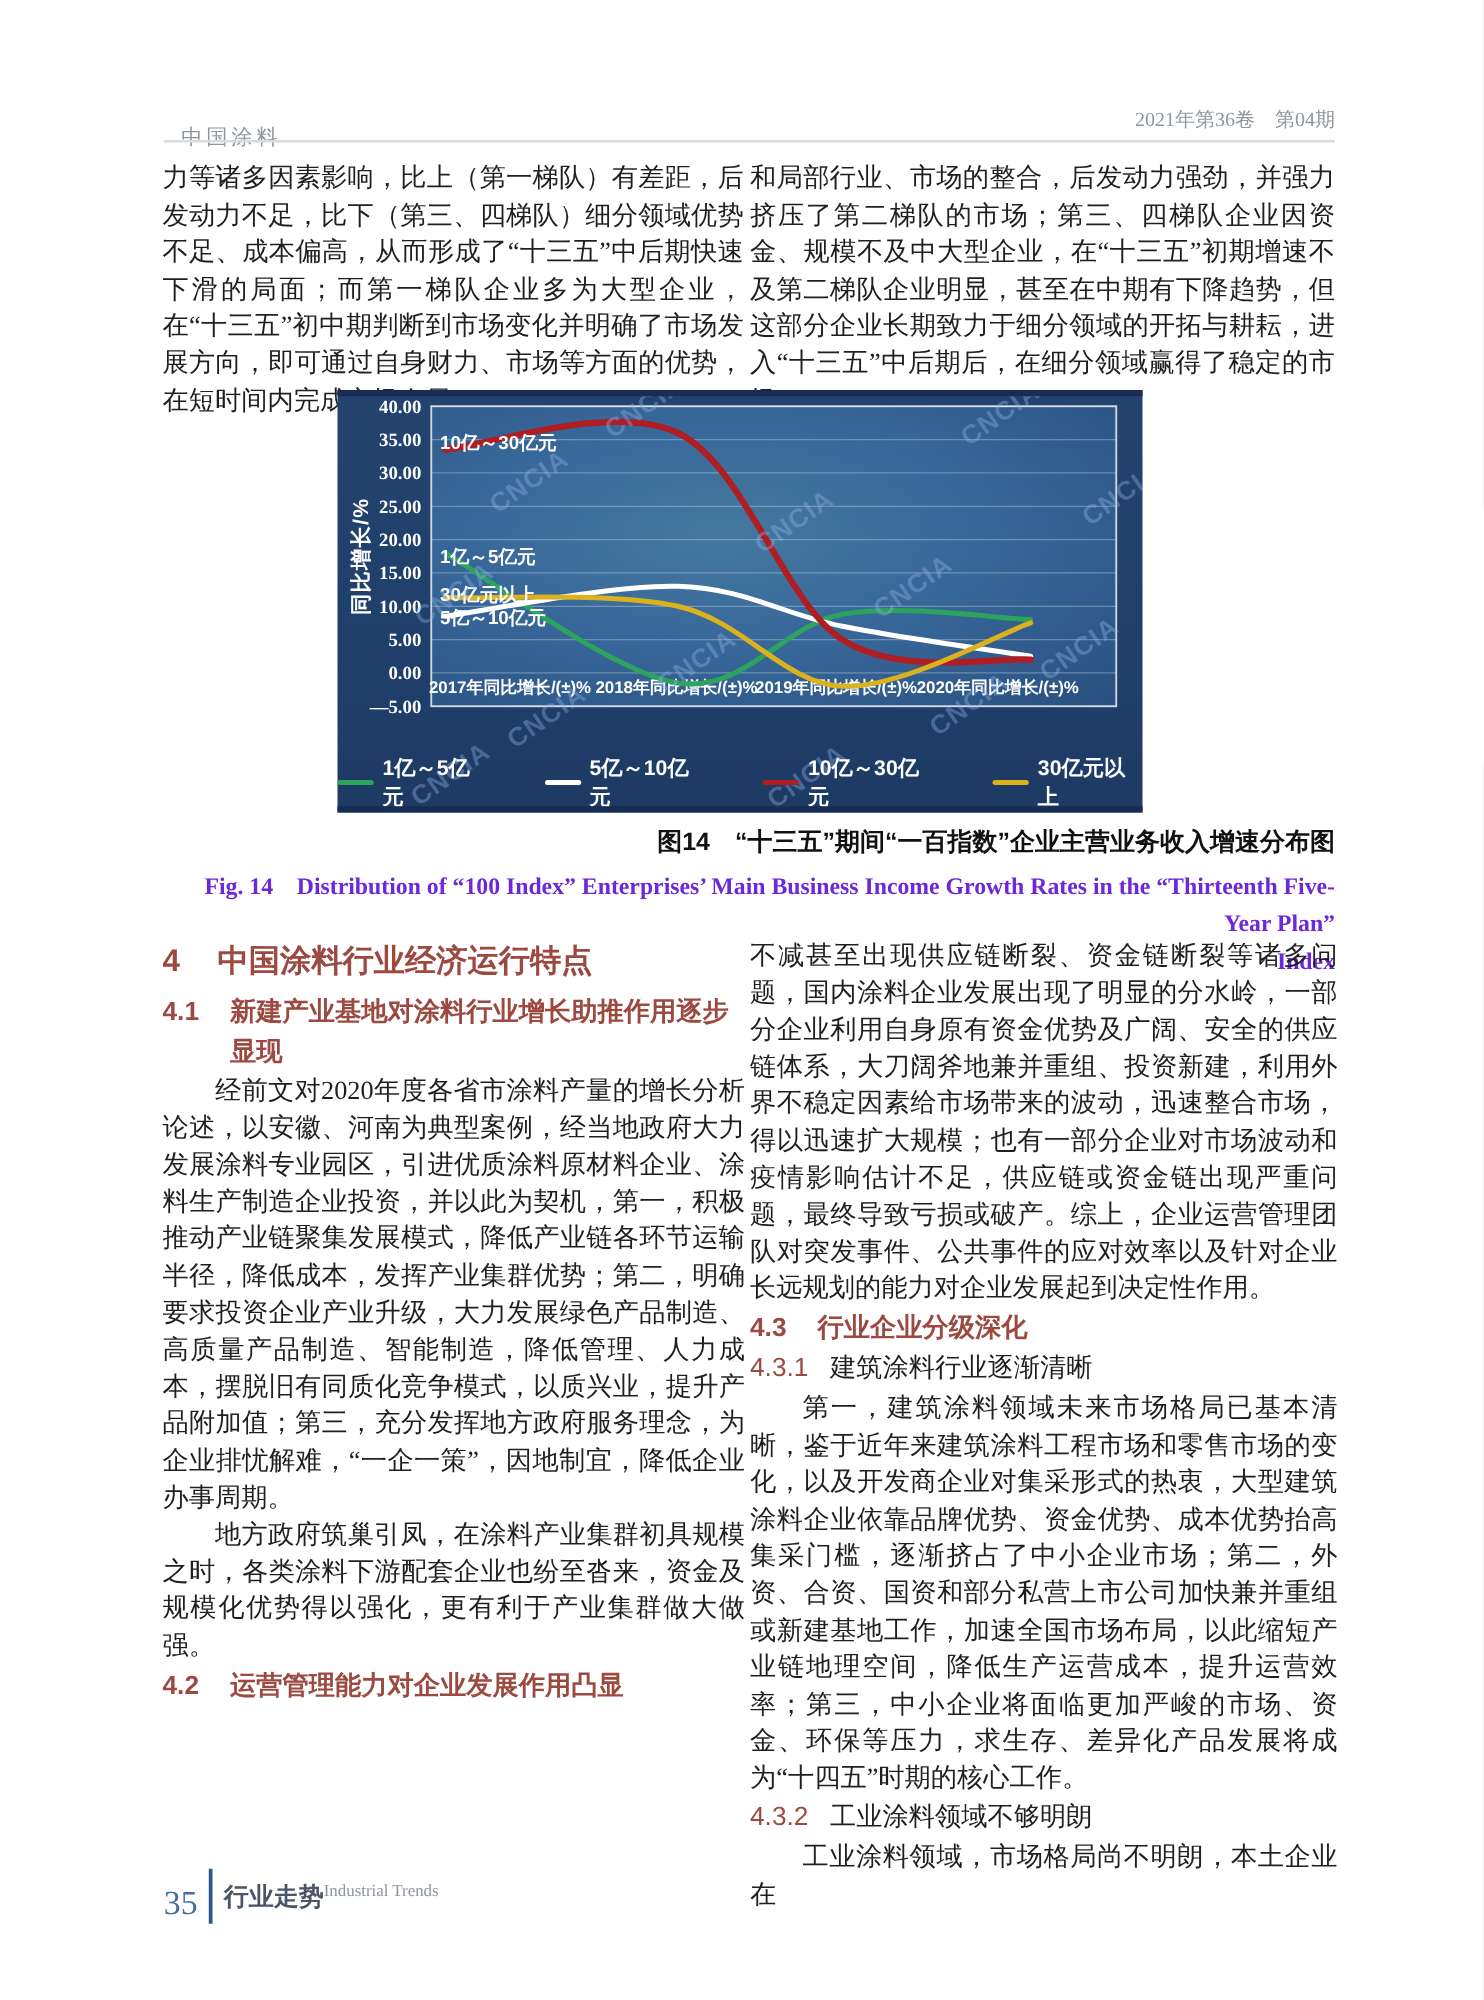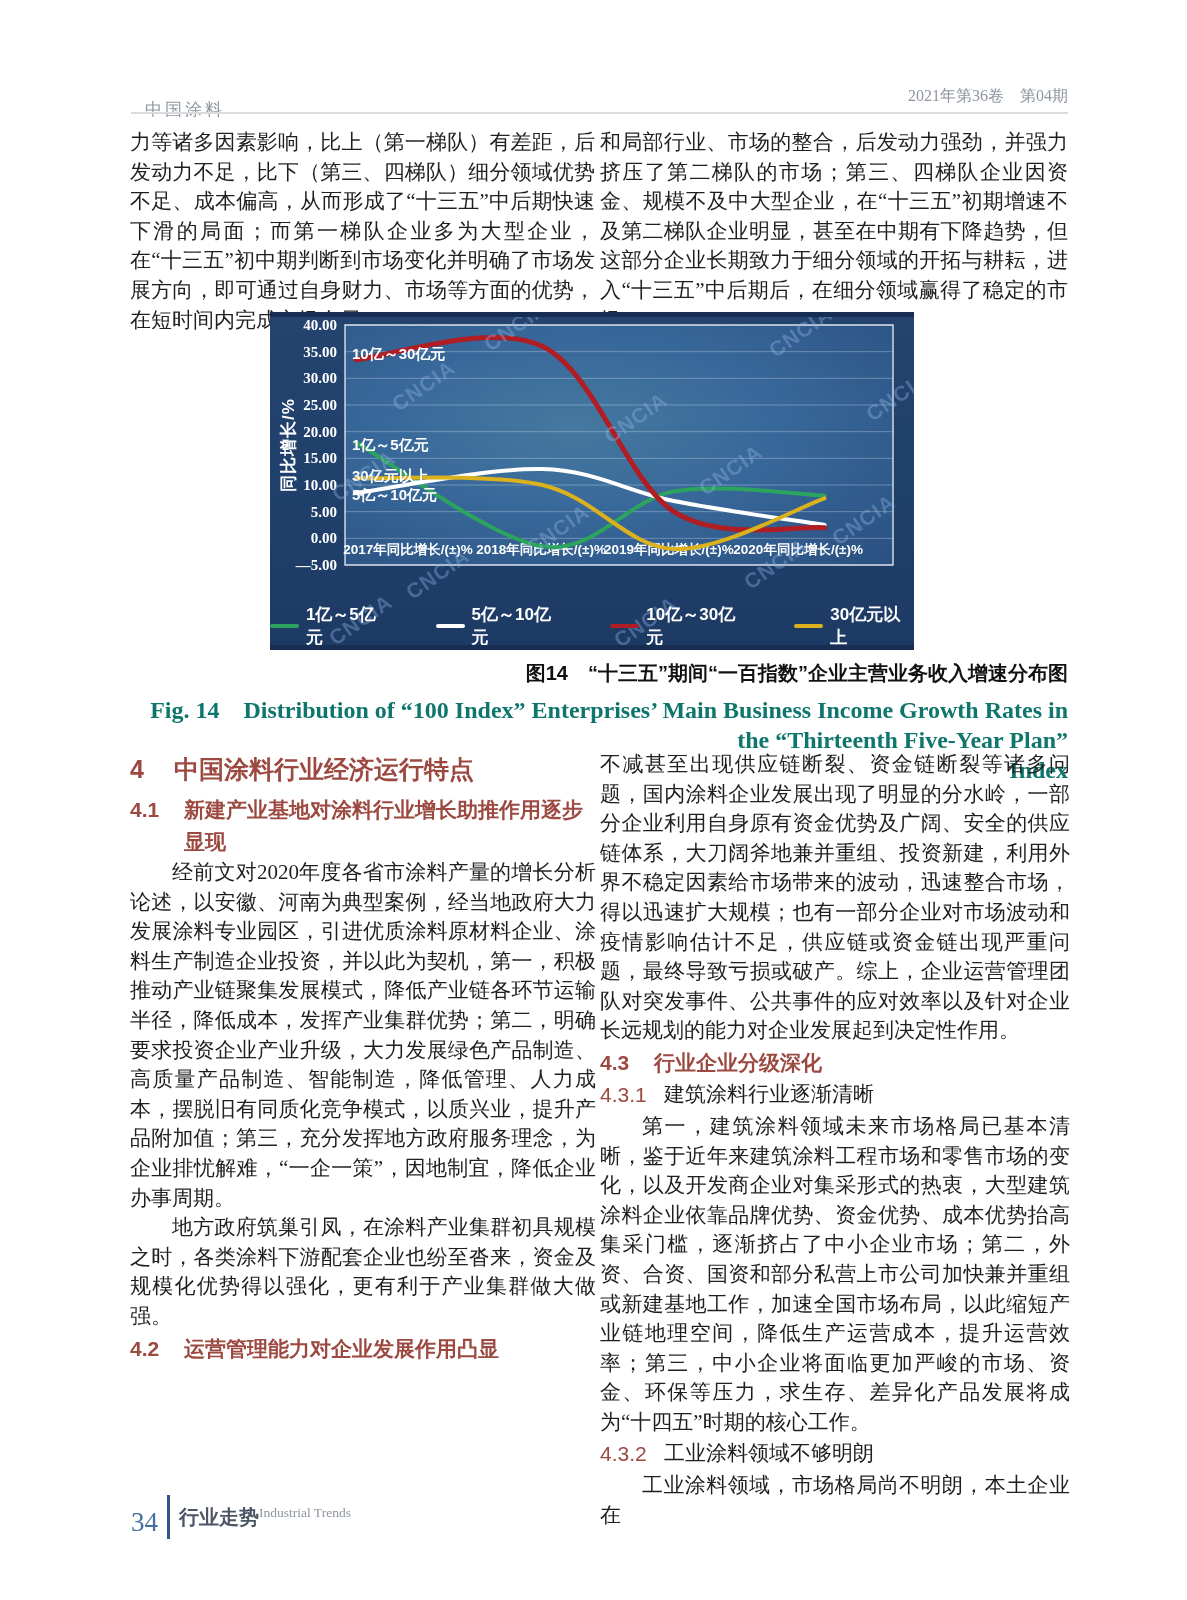--- a/index.html
+++ b/index.html
@@ -31,21 +31,21 @@
   .chart-legend{position:absolute;left:0;right:0;top:291px;display:flex;justify-content:center;
     gap:46px;align-items:center;}
   .legend-item{display:flex;align-items:center;gap:7px;}
   .legend-swatch{width:30px;height:4px;border-radius:2px;}
   .legend-label{color:#ffffff;font-weight:bold;font-size:17px;
     font-family:"Liberation Sans",sans-serif;}
   
   .caption{position:absolute;left:130px;top:660px;width:938px;text-align:right;}
   .caption-cn{font-family:"Liberation Sans",sans-serif;font-weight:bold;font-size:20px;
     color:#111;margin-bottom:8px;}
-  .caption-en{font-family:"Liberation Serif",serif;font-weight:bold;font-size:24px;color:#0f766e;
+  .caption-en{font-family:"Liberation Serif",serif;font-weight:bold;font-size:19px;color:#6d28d9;
     line-height:30px;}
   
   .main-left{position:absolute;left:130px;top:750px;width:466px;}
   .main-right{position:absolute;left:600px;top:750px;width:470px;}
   .h-sec{display:flex;font-family:"Liberation Sans",sans-serif;font-weight:bold;
     color:#9c4a41;font-size:25px;line-height:34px;margin:2px 0 8px 0;}
   .h-sec .num{width:44px;flex:none;}
   .h-sub{display:flex;font-family:"Liberation Sans",sans-serif;font-weight:bold;
     color:#9c4a41;font-size:21px;line-height:31.5px;margin:1px 0;}
   .h-sub .num{width:54px;flex:none;}
@@ -194,21 +194,21 @@
     </div>
     <p class="body-text indent">第一，建筑涂料领域未来市场格局已基本清晰，鉴于近年来建筑涂料工程市场和零售市场的变化，以及开发商企业对集采形式的热衷，大型建筑涂料企业依靠品牌优势、资金优势、成本优势抬高集采门槛，逐渐挤占了中小企业市场；第二，外资、合资、国资和部分私营上市公司加快兼并重组或新建基地工作，加速全国市场布局，以此缩短产业链地理空间，降低生产运营成本，提升运营效率；第三，中小企业将面临更加严峻的市场、资金、环保等压力，求生存、差异化产品发展将成为“十四五”时期的核心工作。</p>
     <div class="h-sub3">
       <span class="num">4.3.2</span>
       <span class="ttl">工业涂料领域不够明朗</span>
     </div>
     <p class="body-text indent">工业涂料领域，市场格局尚不明朗，本土企业在</p>
   </div>
 
   <div class="footer">
-    <span class="pg-num">34</span>
+    <span class="pg-num">35</span>
     <span class="ft-bar"></span>
     <span class="ft-col">
       <span class="ft-cn">行业走势</span>
       <span class="ft-en">Industrial Trends</span>
     </span>
   </div>
 
 </div>
 
 </body></html>

